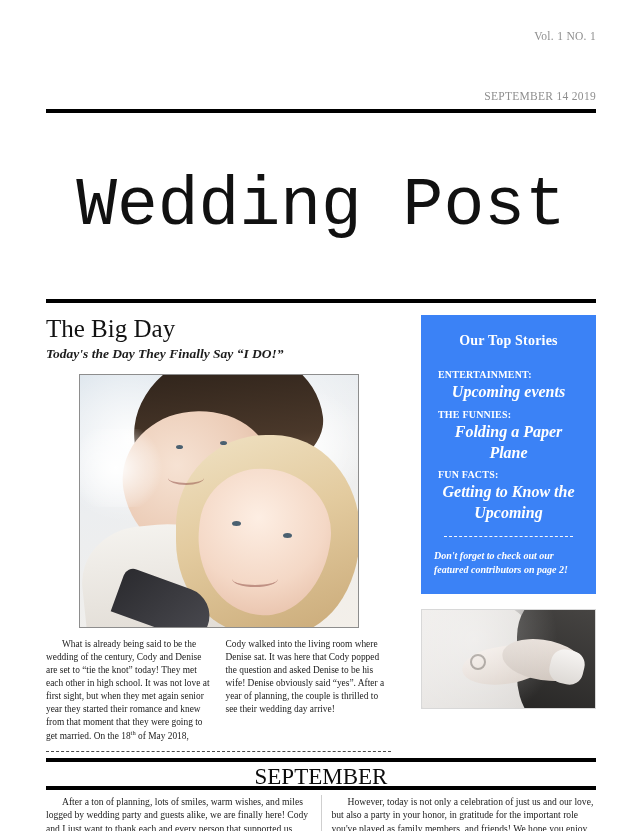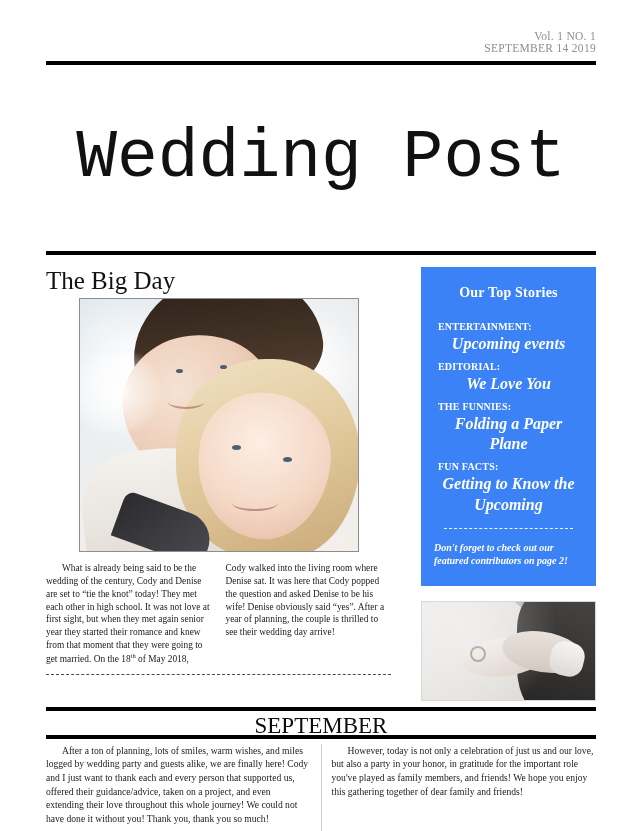--- a/index.html
+++ b/index.html
@@ -29,21 +29,21 @@
     justify-content: space-between;
     align-items: flex-end;
     padding-top: 30px;
     font-family: "Liberation Serif", serif;
     font-size: 11.5px;
     letter-spacing: 0.3px;
     color: #8e8e8e;
     flex-direction: column;
   }
   .masthead-meta .vol { text-align: left; }
-  .masthead-meta .date { text-align: right; }
+  .masthead-meta .date { text-align: right; margin-top: 48px; }
 
   .rule-thick {
     height: 4px;
     background: #000000;
     margin-top: 7px;
   }
   .rule-thick.under-title {
     margin-top: 0;
   }
 
@@ -395,20 +395,21 @@
   <div class="rule-thick"></div>
 
   <h1 class="paper-title">Wedding Post</h1>
 
   <div class="rule-thick under-title"></div>
 
   <div class="content">
 
     <div class="col-main">
       <h2 class="headline">The Big Day</h2>
+      <div class="subheadline">Today's the Day They Finally Say “I DO!”</div>
 
       <div class="hero-photo">
         <div class="sky"></div>
         <div class="flare2"></div>
         <div class="hair-m"></div>
         <div class="face-m"></div>
         <div class="shirt-m"></div>
         <div class="hair-f"></div>
         <div class="face-f"></div>
         <div class="strap"></div>
@@ -435,24 +436,20 @@
 
     <div class="col-side">
       <div class="sidebar">
         <div class="sidebar-title">Our Top Stories</div>
 
         <div class="story">
           <div class="story-cat">ENTERTAINMENT:</div>
           <div class="story-name">Upcoming events</div>
         </div>
         <div class="story">
-          <div class="story-cat">EDITORIAL:</div>
-          <div class="story-name">We Love You</div>
-        </div>
-        <div class="story">
           <div class="story-cat">THE FUNNIES:</div>
           <div class="story-name">Folding a Paper Plane</div>
         </div>
         <div class="story">
           <div class="story-cat">FUN FACTS:</div>
           <div class="story-name">Getting to Know the Upcoming</div>
         </div>
 
         <div class="side-divider"></div>
 

